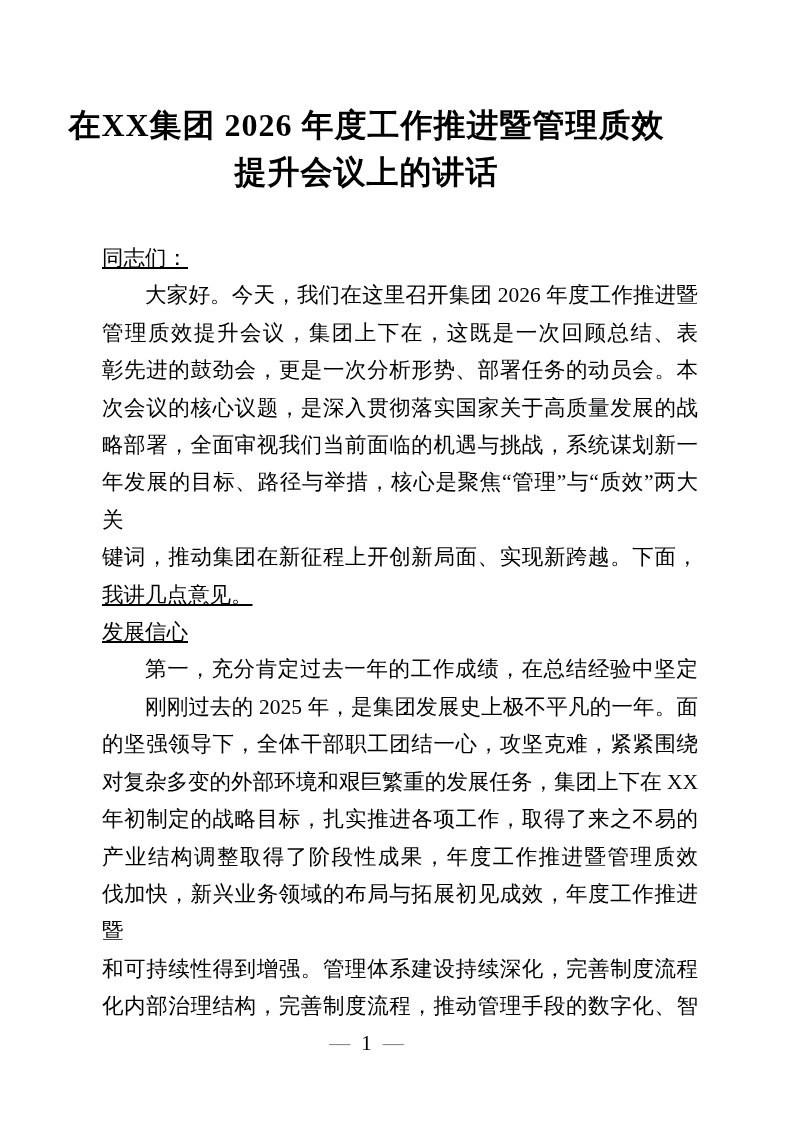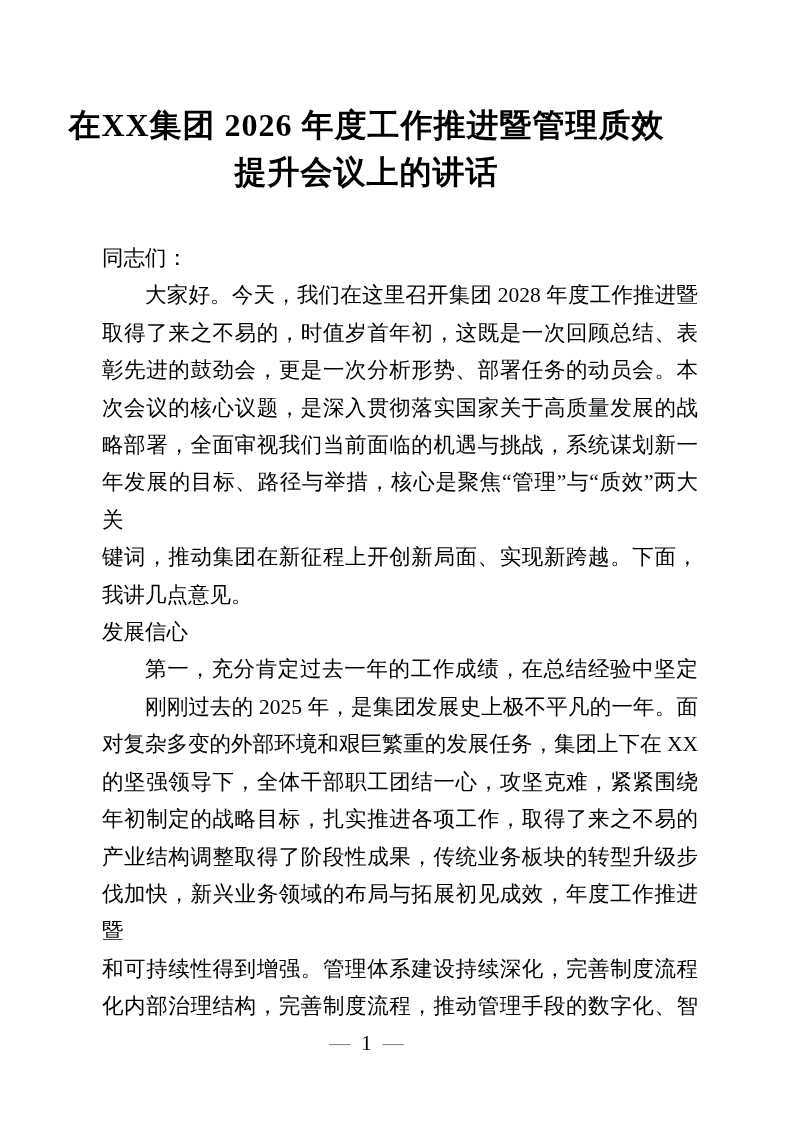--- a/index.html
+++ b/index.html
@@ -39,20 +39,21 @@
     text-align: justify;
     text-align-last: justify;
     text-justify: inter-character;
     white-space: normal;
   }
   .line.indent {
     text-indent: 43px;
   }
   .line.endline {
     text-align-last: left;
+    text-decoration: underline;
   }
   .doc-footer {
     position: absolute;
     top: 1031px;
     left: 0;
     right: 0;
     text-align: center;
     font-size: 21px;
     line-height: 24px;
   }
@@ -70,35 +71,35 @@
 <div class="page">
 
   <div class="doc-title">
     <div>在XX集团 2026 年度工作推进暨管理质效</div>
     <div>提升会议上的讲话</div>
   </div>
 
   <div class="doc-body">
 
   <div class="line endline">同志们：</div>
-      <div class="line indent">大家好。今天，我们在这里召开集团 2028 年度工作推进暨</div>
-      <div class="line">取得了来之不易的，时值岁首年初，这既是一次回顾总结、表</div>
+      <div class="line indent">大家好。今天，我们在这里召开集团 2026 年度工作推进暨</div>
+      <div class="line">管理质效提升会议，集团上下在，这既是一次回顾总结、表</div>
       <div class="line">彰先进的鼓劲会，更是一次分析形势、部署任务的动员会。本</div>
       <div class="line">次会议的核心议题，是深入贯彻落实国家关于高质量发展的战</div>
       <div class="line">略部署，全面审视我们当前面临的机遇与挑战，系统谋划新一</div>
       <div class="line">年发展的目标、路径与举措，核心是聚焦“管理”与“质效”两大关</div>
       <div class="line">键词，推动集团在新征程上开创新局面、实现新跨越。下面，</div>
       <div class="line endline">我讲几点意见。</div>
       <div class="line endline">发展信心</div>
       <div class="line indent">第一，充分肯定过去一年的工作成绩，在总结经验中坚定</div>
       <div class="line indent">刚刚过去的 2025 年，是集团发展史上极不平凡的一年。面</div>
+      <div class="line">的坚强领导下，全体干部职工团结一心，攻坚克难，紧紧围绕</div>
       <div class="line">对复杂多变的外部环境和艰巨繁重的发展任务，集团上下在 XX</div>
-      <div class="line">的坚强领导下，全体干部职工团结一心，攻坚克难，紧紧围绕</div>
       <div class="line">年初制定的战略目标，扎实推进各项工作，取得了来之不易的</div>
-      <div class="line">产业结构调整取得了阶段性成果，传统业务板块的转型升级步</div>
+      <div class="line">产业结构调整取得了阶段性成果，年度工作推进暨管理质效</div>
       <div class="line">伐加快，新兴业务领域的布局与拓展初见成效，年度工作推进暨</div>
       <div class="line">和可持续性得到增强。管理体系建设持续深化，完善制度流程</div>
       <div class="line">化内部治理结构，完善制度流程，推动管理手段的数字化、智</div>
     </div>
 
   <div class="doc-footer">
     <span class="dash">—</span><span class="page-num">1</span><span class="dash">—</span>
   </div>
 
 </div>

